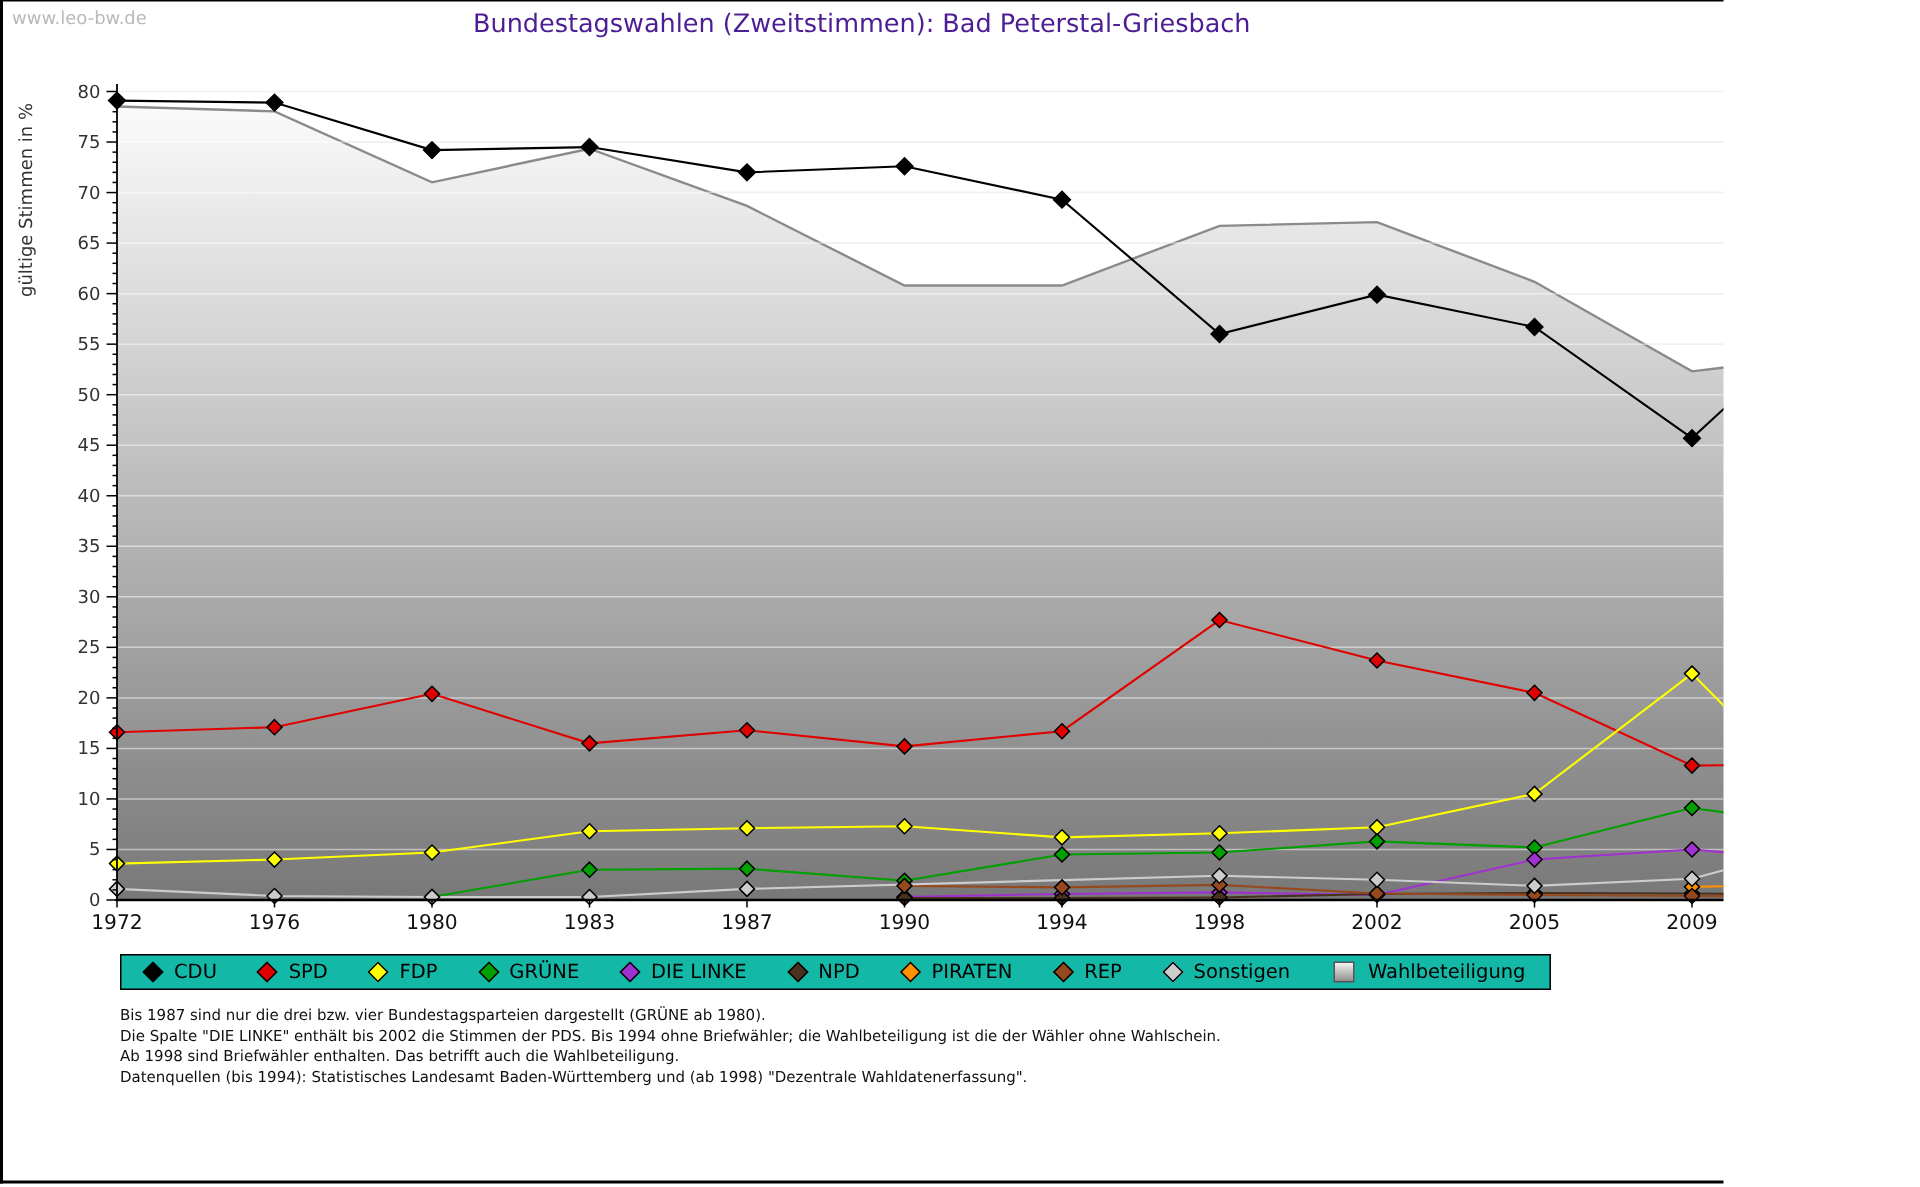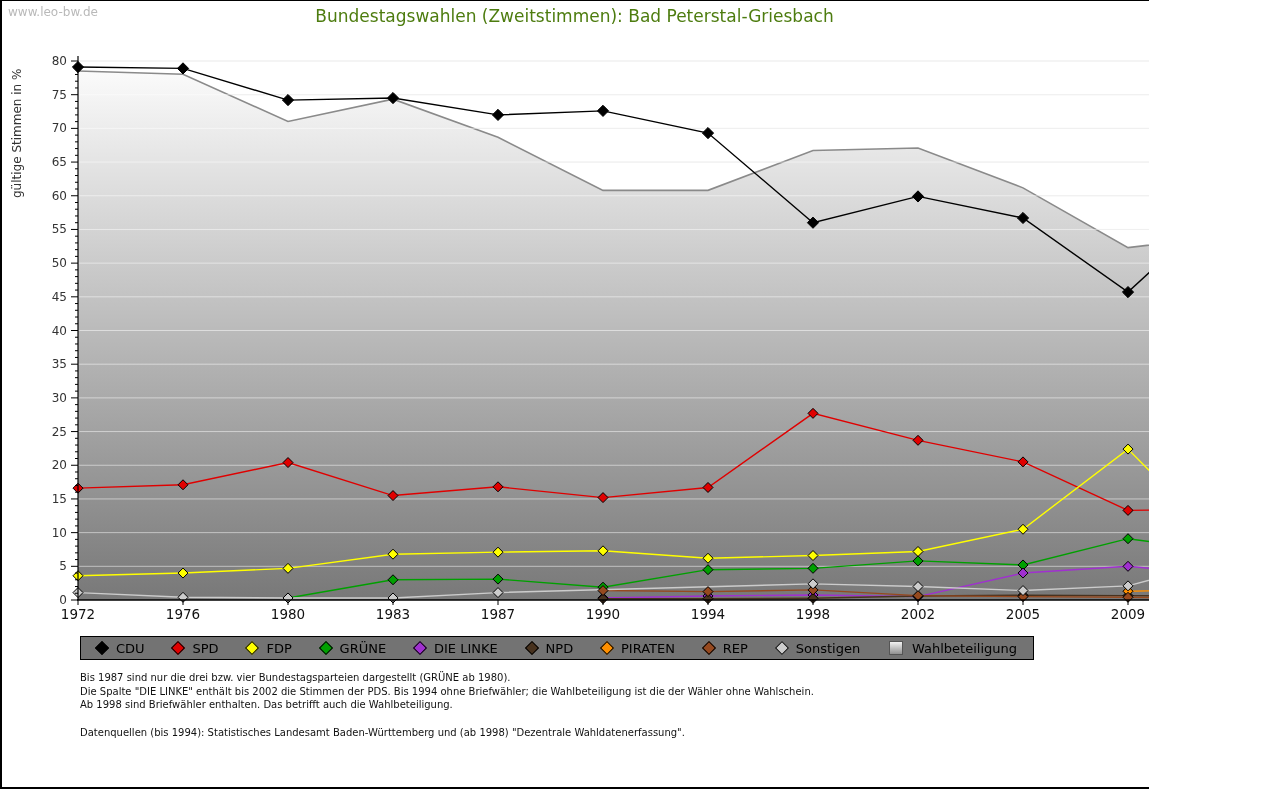--- a/index.html
+++ b/index.html
@@ -1,31 +1,31 @@
 <!DOCTYPE html>
 <html><head>
 <meta charset="utf-8">
 <style>
   html,body{margin:0;padding:0;background:#fff;}
   body{font-family:"DejaVu Sans","Liberation Sans",sans-serif;}
   .stage{position:relative;width:1149px;height:791px;background:#fff;overflow:hidden;}
   .watermark{position:absolute;left:8px;top:5px;font-size:12px;color:#b9b9b9;}
-  .title{position:absolute;left:0;right:0;top:6px;text-align:center;font-size:17px;color:#4d7c0f;}
+  .title{position:absolute;left:0;right:0;top:6px;text-align:center;font-size:17px;color:#4c1d95;}
   .y-title{position:absolute;font-size:12px;white-space:nowrap;transform:rotate(-90deg);transform-origin:left top;}
   .y-title.left{color:#333;left:10px;top:198px;}
   .y-title.right{color:#8a8a8a;left:1256px;top:213px;}
   svg{position:absolute;left:0;top:0;}
-  .legend{position:absolute;left:80px;top:636px;width:954px;height:24px;border:1px solid #000;background:#737373;
+  .legend{position:absolute;left:80px;top:636px;width:954px;height:24px;border:1px solid #000;background:#14b8a6;
           display:flex;align-items:center;justify-content:space-between;padding:0 16px;box-sizing:border-box;}
   .legend .li{display:flex;align-items:center;gap:9px;font-size:13px;color:#000;white-space:nowrap;}
   .legend .diamond{width:8px;height:8px;transform:rotate(45deg);border:1px solid #000;display:inline-block;}
   .legend .square{width:12px;height:12px;border:1px solid #555;display:inline-block;
           background:linear-gradient(#f2f2f2,#909090);}
   .notes{position:absolute;left:80px;top:671px;font-size:10px;line-height:13.5px;color:#111;}
-  .notes .source{margin-top:14px;}
+  .notes .source{margin-top:0;}
   .frame{position:absolute;background:#000;}
   .frame.top{left:0;top:0;width:1274px;height:1px;}
   .frame.left{left:0;top:0;width:2px;height:789px;}
   .frame.bottom{left:0;top:787px;width:1274px;height:2px;}
   .frame.right{left:1269px;top:0;width:5px;height:789px;}
 </style>
 </head>
 <body>
 
 <div class="stage">

